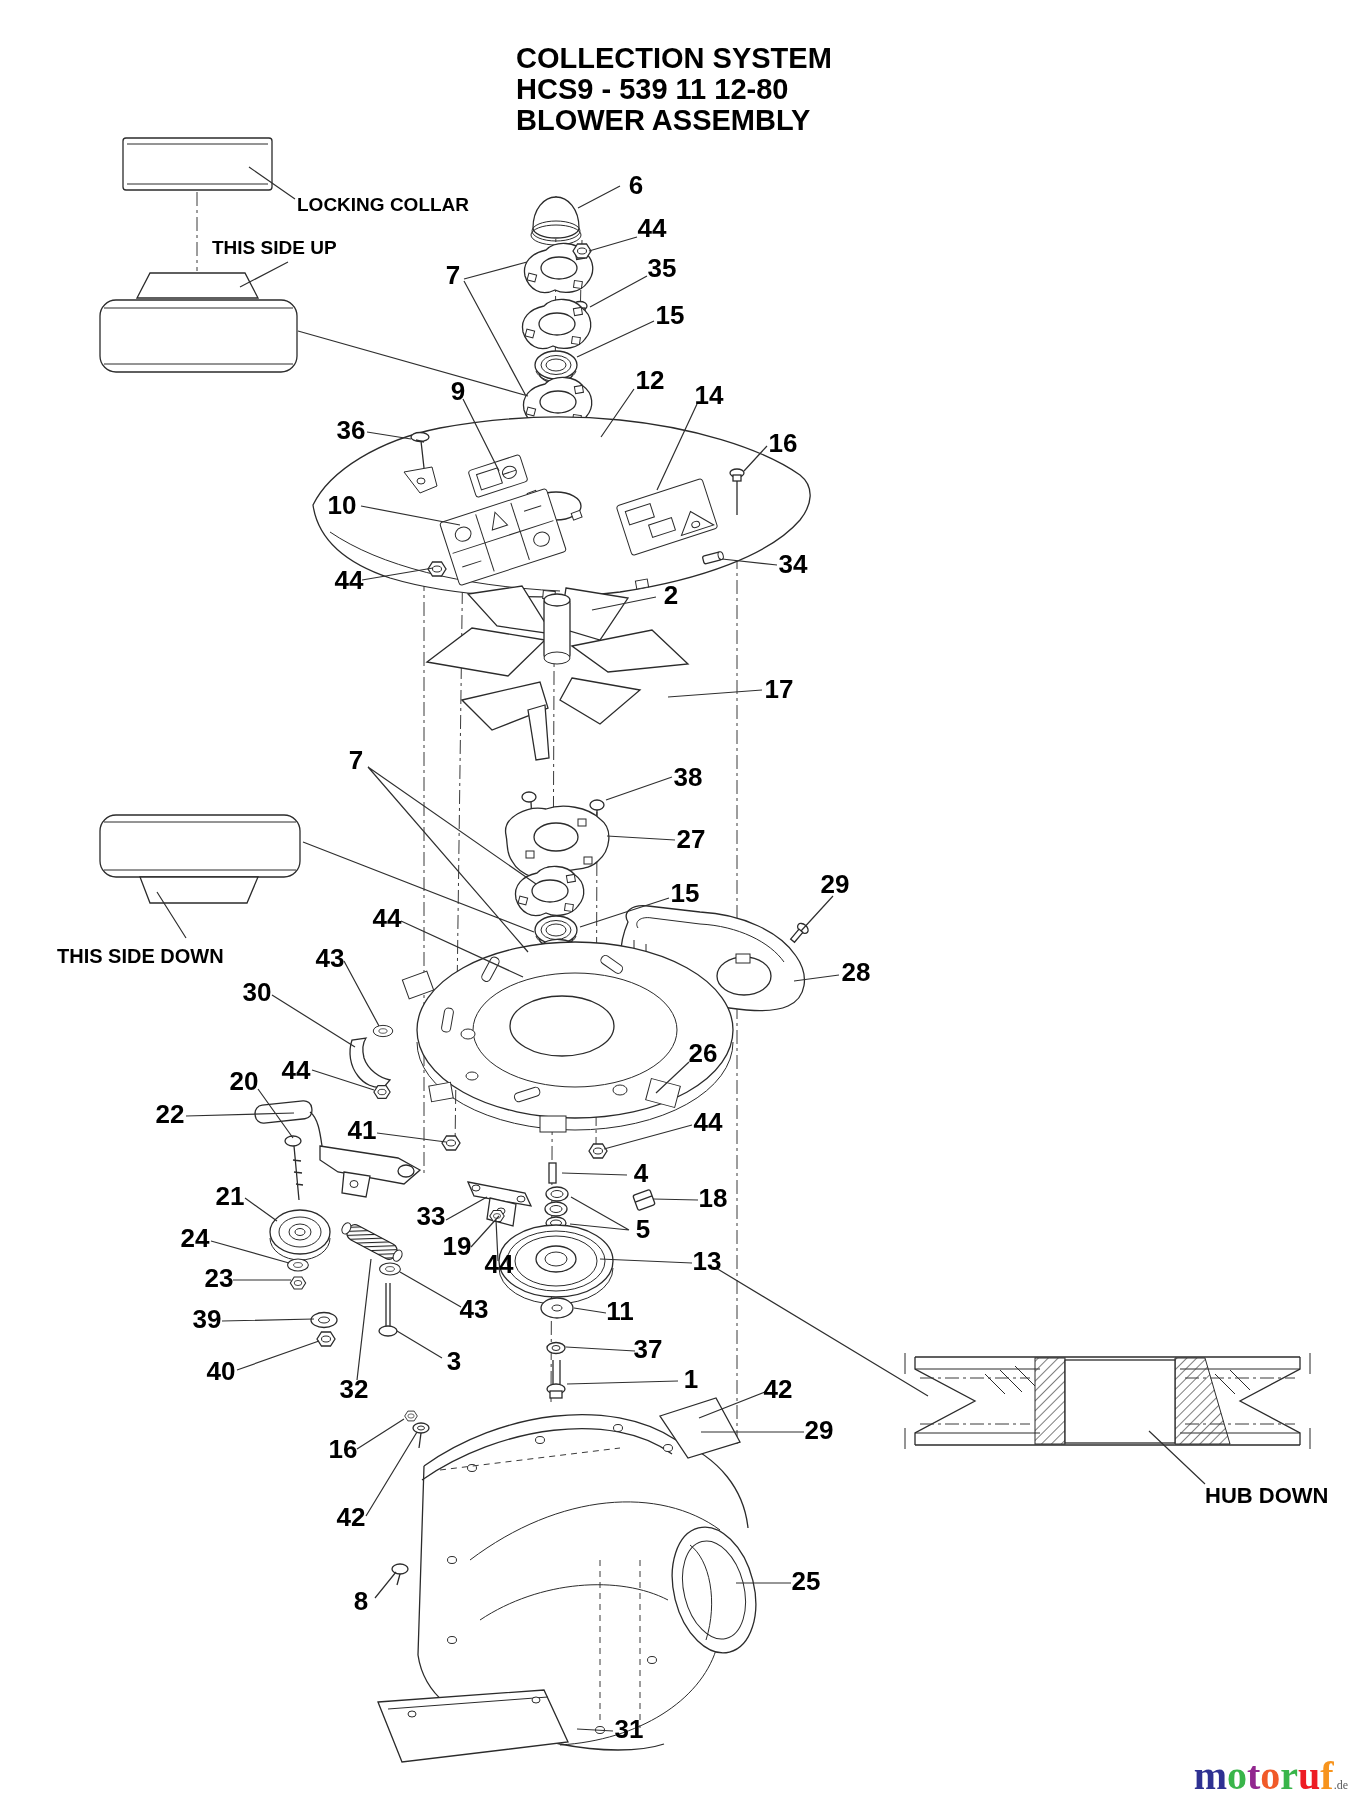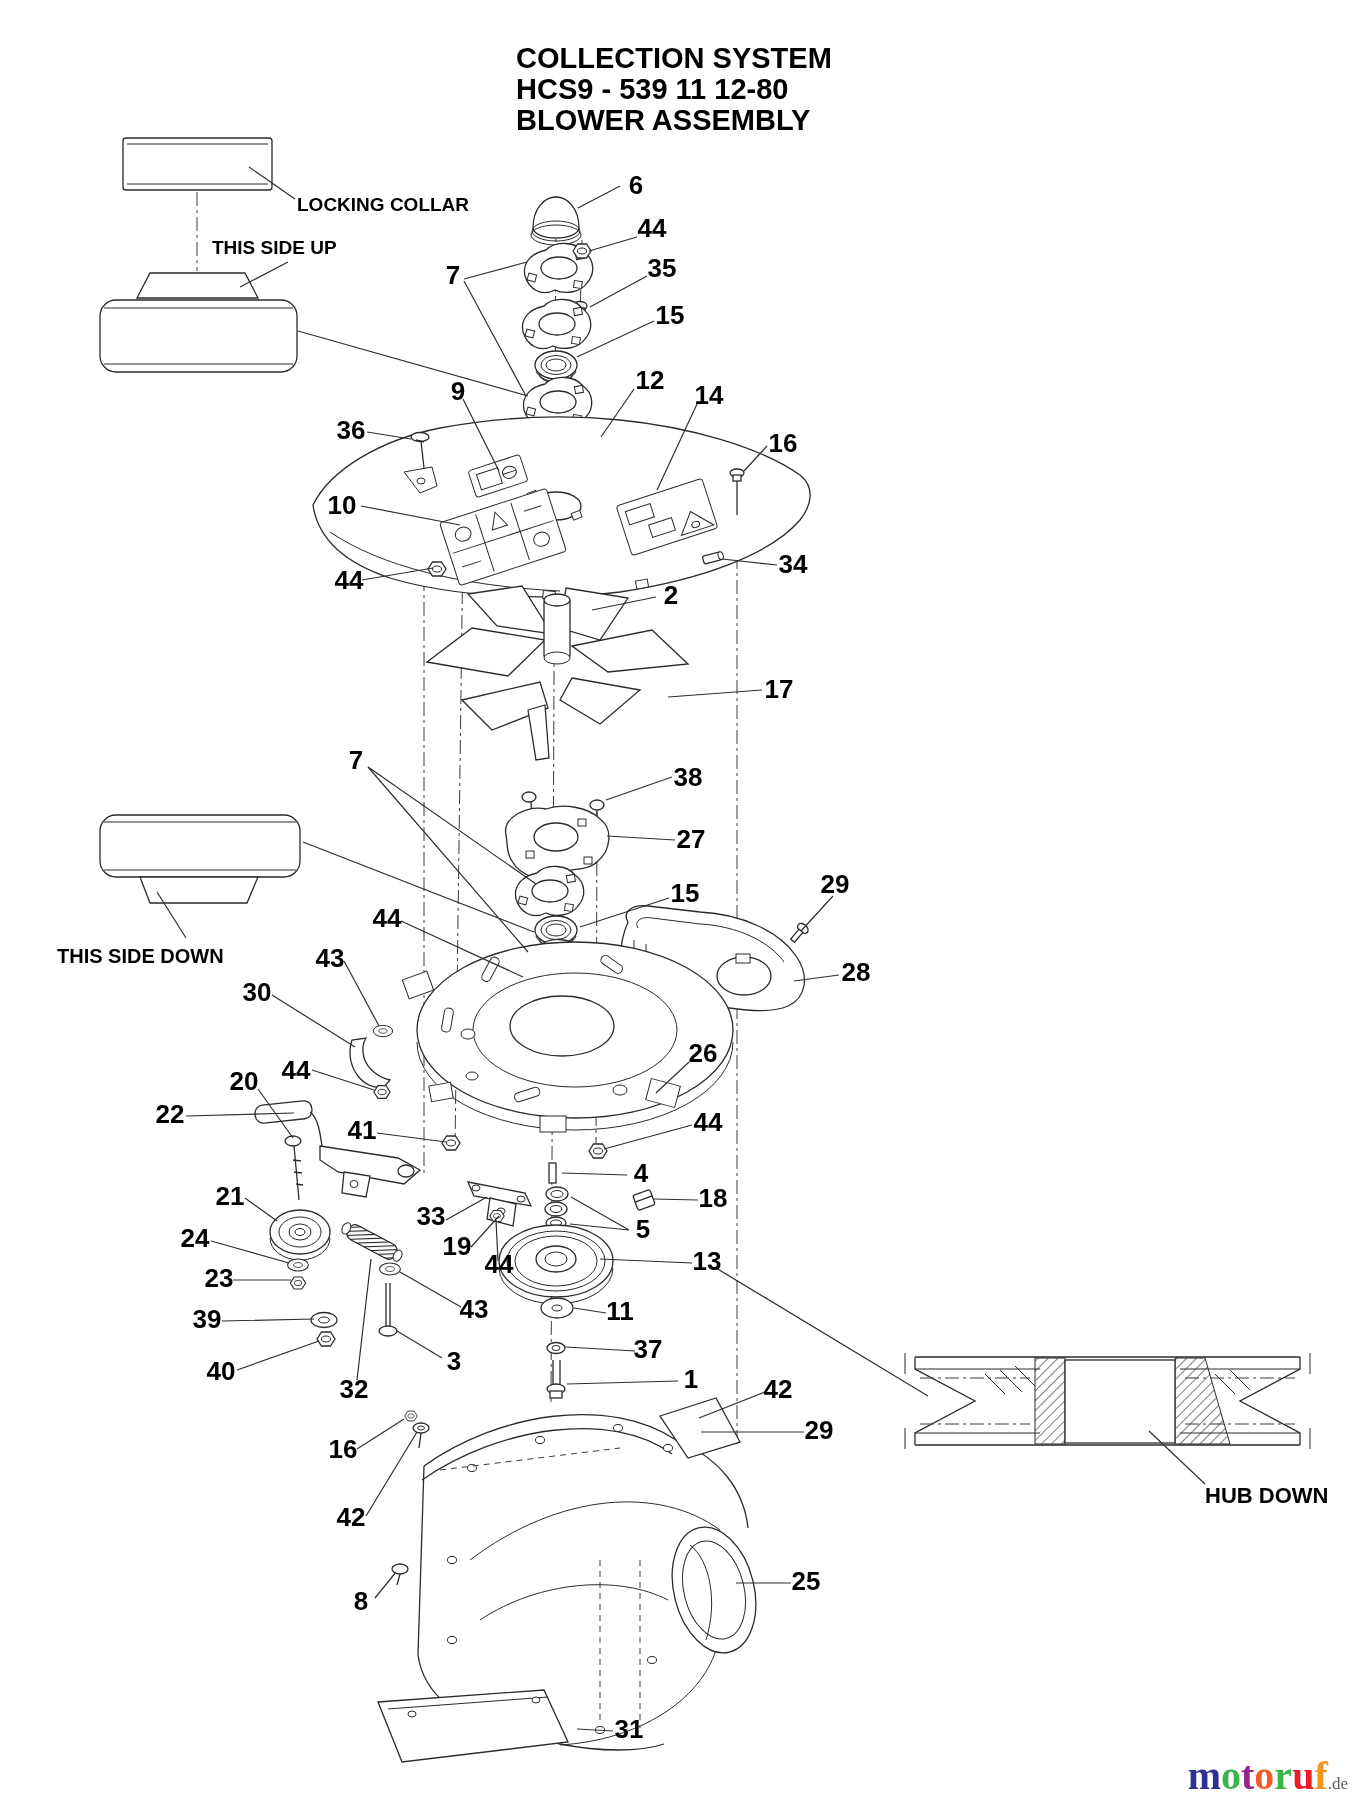--- a/index.html
+++ b/index.html
@@ -12,21 +12,21 @@
   .title-line{font-size:29px;}
   .ln{stroke:#2b2b2b;stroke-width:1.3;fill:none;}
   .thin{stroke:#2b2b2b;stroke-width:1;fill:none;}
   .wh{fill:#fff;stroke:#2b2b2b;stroke-width:1.3;}
   .whthin{fill:#fff;stroke:#2b2b2b;stroke-width:1;}
   .axis{stroke:#3a3a3a;stroke-width:1;fill:none;stroke-dasharray:14 4 3 4;}
   .dash{stroke:#3a3a3a;stroke-width:1;fill:none;stroke-dasharray:6 5;}
   .leader{stroke:#2f2f2f;stroke-width:1.2;fill:none;}
   #watermark{position:absolute;right:12px;bottom:4px;font-family:"Liberation Serif",serif;
              font-weight:bold;font-size:40px;line-height:1;user-select:none;}
-  #watermark .suffix{font-size:17px;font-weight:normal;}
+  #watermark .suffix{font-size:12px;font-weight:normal;}
 </style>
 </head>
 <body>
 
 <div id="stage">
 <svg id="diagram" width="1360" height="1800" viewBox="0 0 1360 1800">
 
   <defs>
     <pattern id="hatch" width="7" height="7" patternTransform="rotate(45)" patternUnits="userSpaceOnUse">
       <line x1="0" y1="0" x2="0" y2="7" stroke="#444" stroke-width="1.4"></line>

